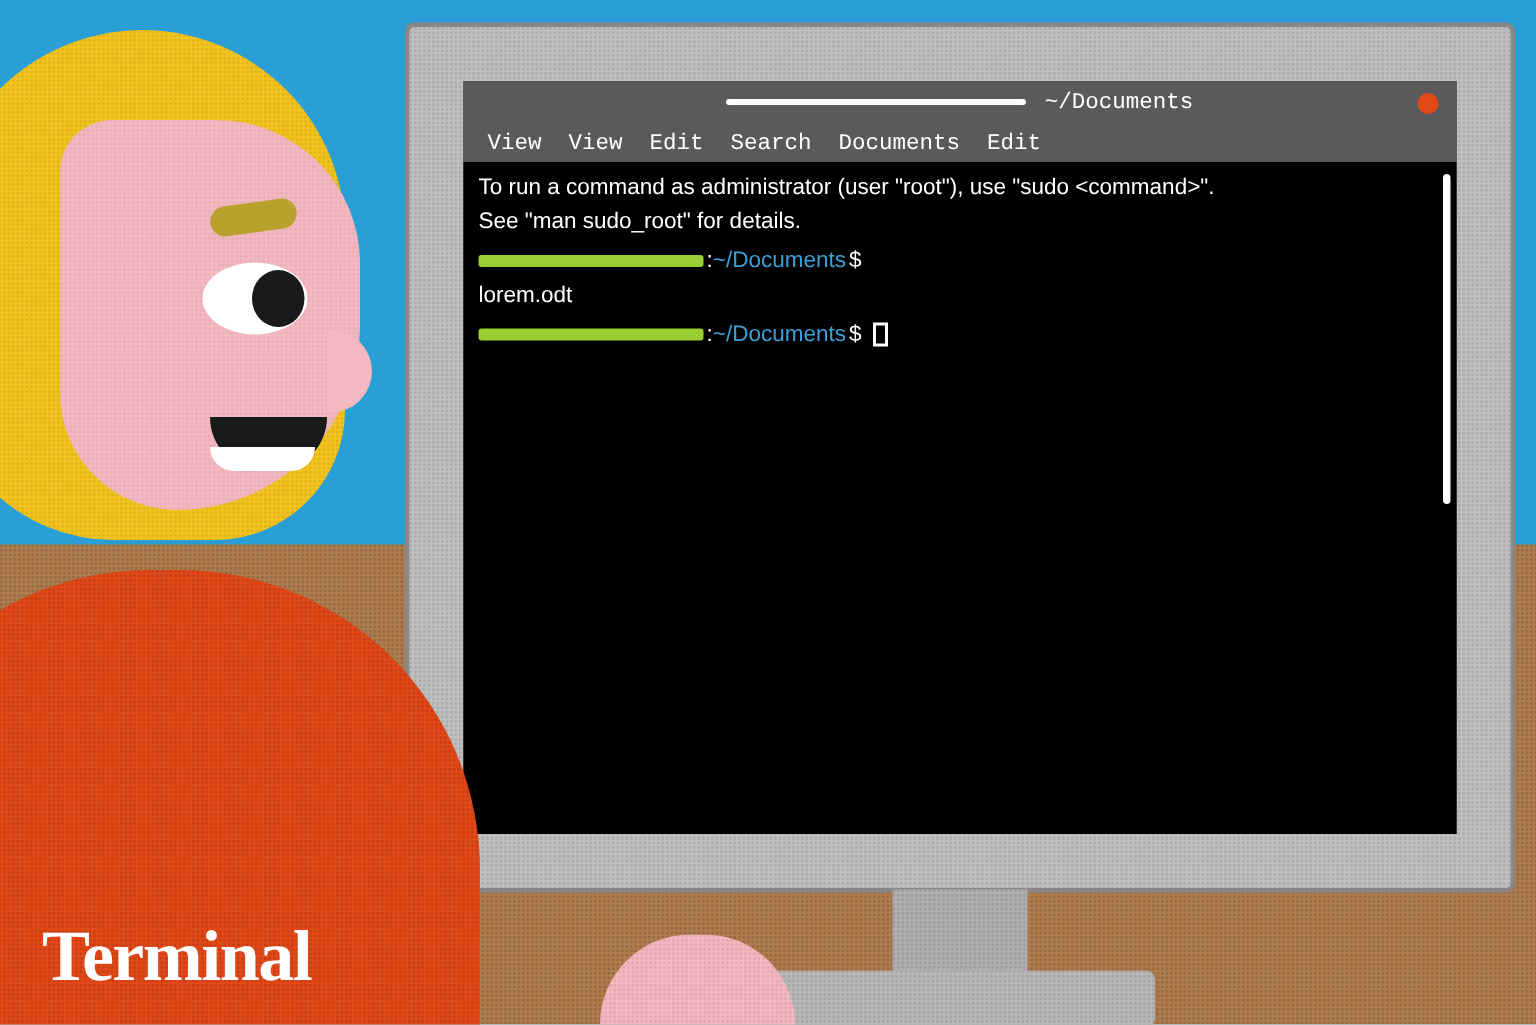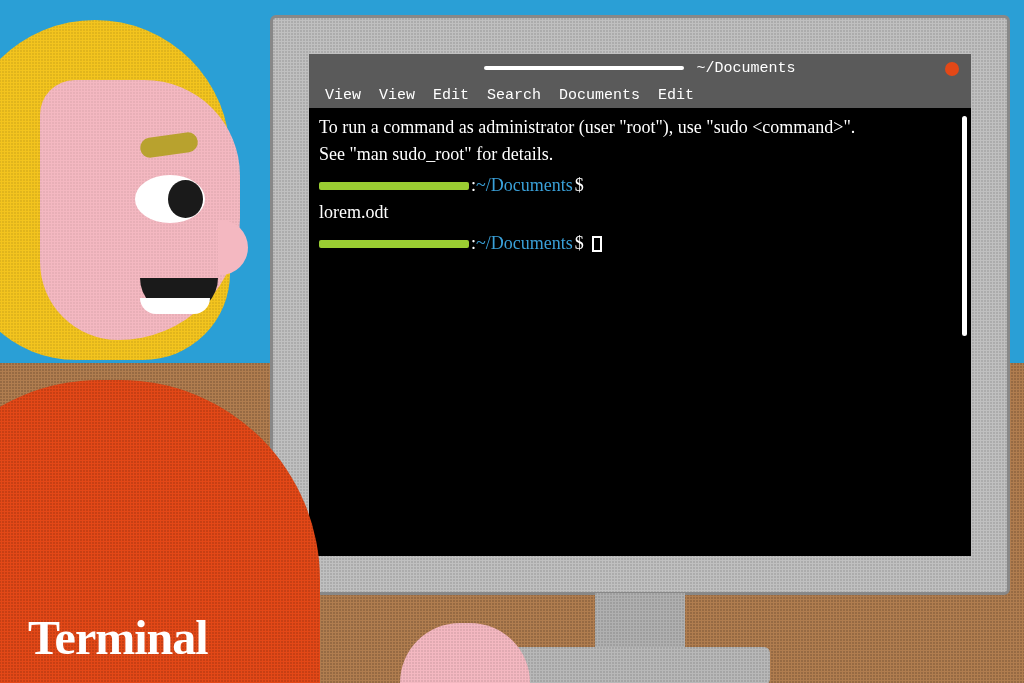--- a/index.html
+++ b/index.html
@@ -198,22 +198,22 @@
     .menu-item {
       color: #fff;
       font-size: 15px;
       padding: 2px 6px;
       cursor: pointer;
     }
     .terminal-body {
       flex: 1;
       background: #000;
       color: #fff;
-      font-family: Liberation Serif, serif;
-      font-size: 18px;
+      font-family: Liberation Sans, sans-serif;
+      font-size: 15px;
       padding: 6px 10px;
       line-height: 1.5;
       position: relative;
     }
     .term-line { white-space: pre-wrap; }
     .prompt-row {
       display: flex;
       align-items: center;
       flex-wrap: wrap;
       margin-top: 4px;

